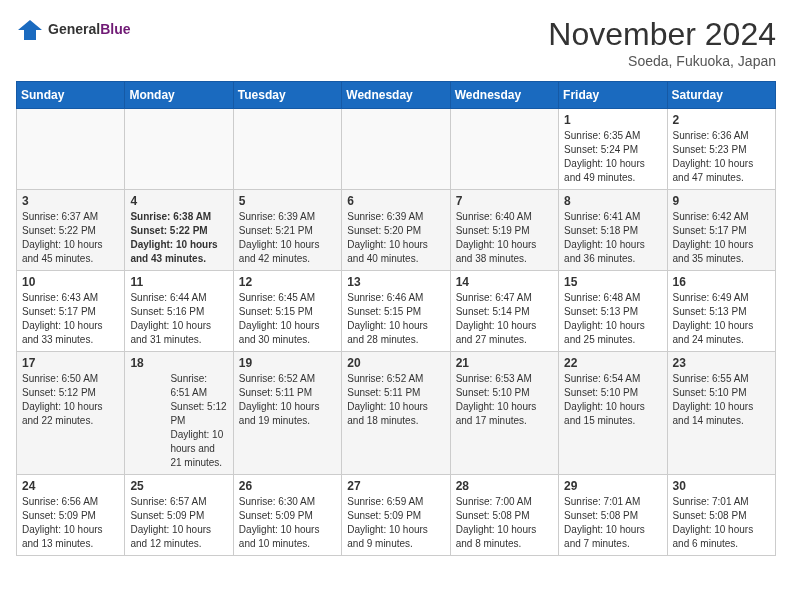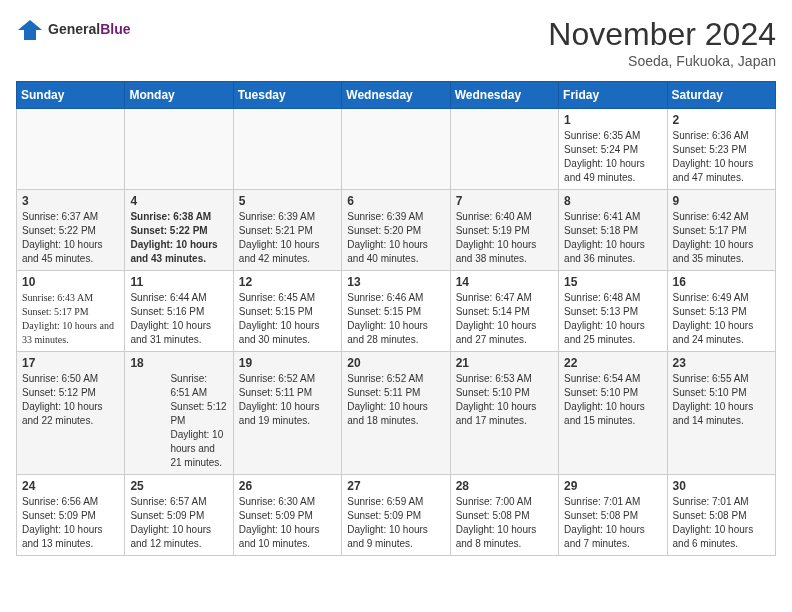--- a/index.html
+++ b/index.html
@@ -184,21 +184,21 @@
         <td>
           <span class="day-number">9</span>
           <div class="day-info" style="white-space: pre-line;">Sunrise: 6:42 AM
 Sunset: 5:17 PM
 Daylight: 10 hours and 35 minutes.</div>
         </td>
       </tr>
       <tr class="row-odd">
         <td>
           <span class="day-number">10</span>
-          <div class="day-info" style="white-space: pre-line; font-family: Liberation Serif, serif;">Sunrise: 6:43 AM
+          <div class="day-info" style="white-space: pre-line;">Sunrise: 6:43 AM
 Sunset: 5:17 PM
 Daylight: 10 hours and 33 minutes.</div>
         </td>
         <td>
           <span class="day-number">11</span>
           <div class="day-info" style="white-space: pre-line;">Sunrise: 6:44 AM
 Sunset: 5:16 PM
 Daylight: 10 hours and 31 minutes.</div>
         </td>
         <td>

